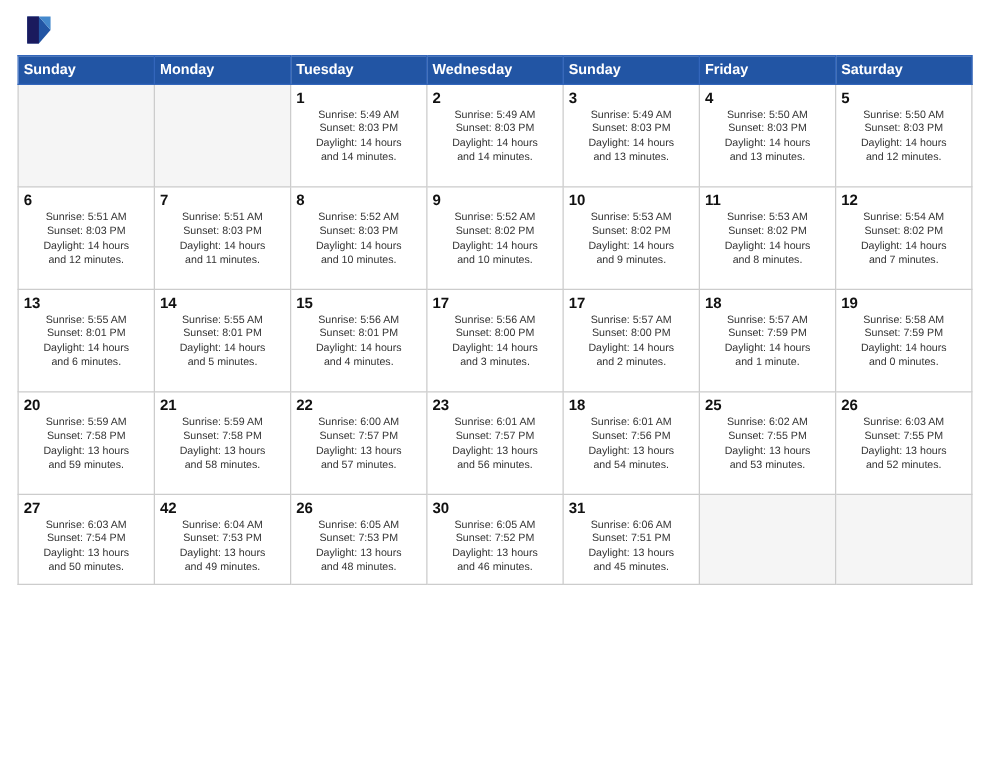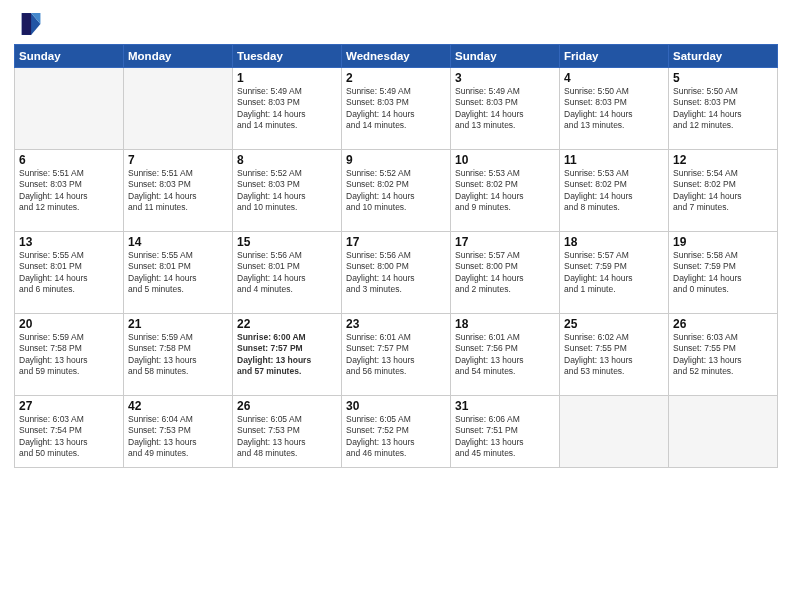--- a/index.html
+++ b/index.html
@@ -85,20 +85,21 @@
       font-size: 12px;
       font-weight: bold;
       color: #111;
       display: block;
       margin-bottom: 1px;
     }
     .day-info {
       font-size: 8.5px;
       color: #333;
       line-height: 1.35;
+      text-align: center;
     }
     .last-row td {
       height: 72px;
     }
   </style>
 </head>
 <body>
 
 <div class="page">
   <div class="header">
@@ -283,21 +284,21 @@
           </td>
           <td>
             <span class="day-number">21</span>
             <div class="day-info" style="white-space: pre-line;">Sunrise: 5:59 AM
 Sunset: 7:58 PM
 Daylight: 13 hours
 and 58 minutes.</div>
           </td>
           <td>
             <span class="day-number">22</span>
-            <div class="day-info" style="white-space: pre-line; font-weight: bold;">Sunrise: 6:00 AM
+            <div class="day-info" style="white-space: pre-line;">Sunrise: 6:00 AM
 Sunset: 7:57 PM
 Daylight: 13 hours
 and 57 minutes.</div>
           </td>
           <td>
             <span class="day-number">23</span>
             <div class="day-info" style="white-space: pre-line;">Sunrise: 6:01 AM
 Sunset: 7:57 PM
 Daylight: 13 hours
 and 56 minutes.</div>

